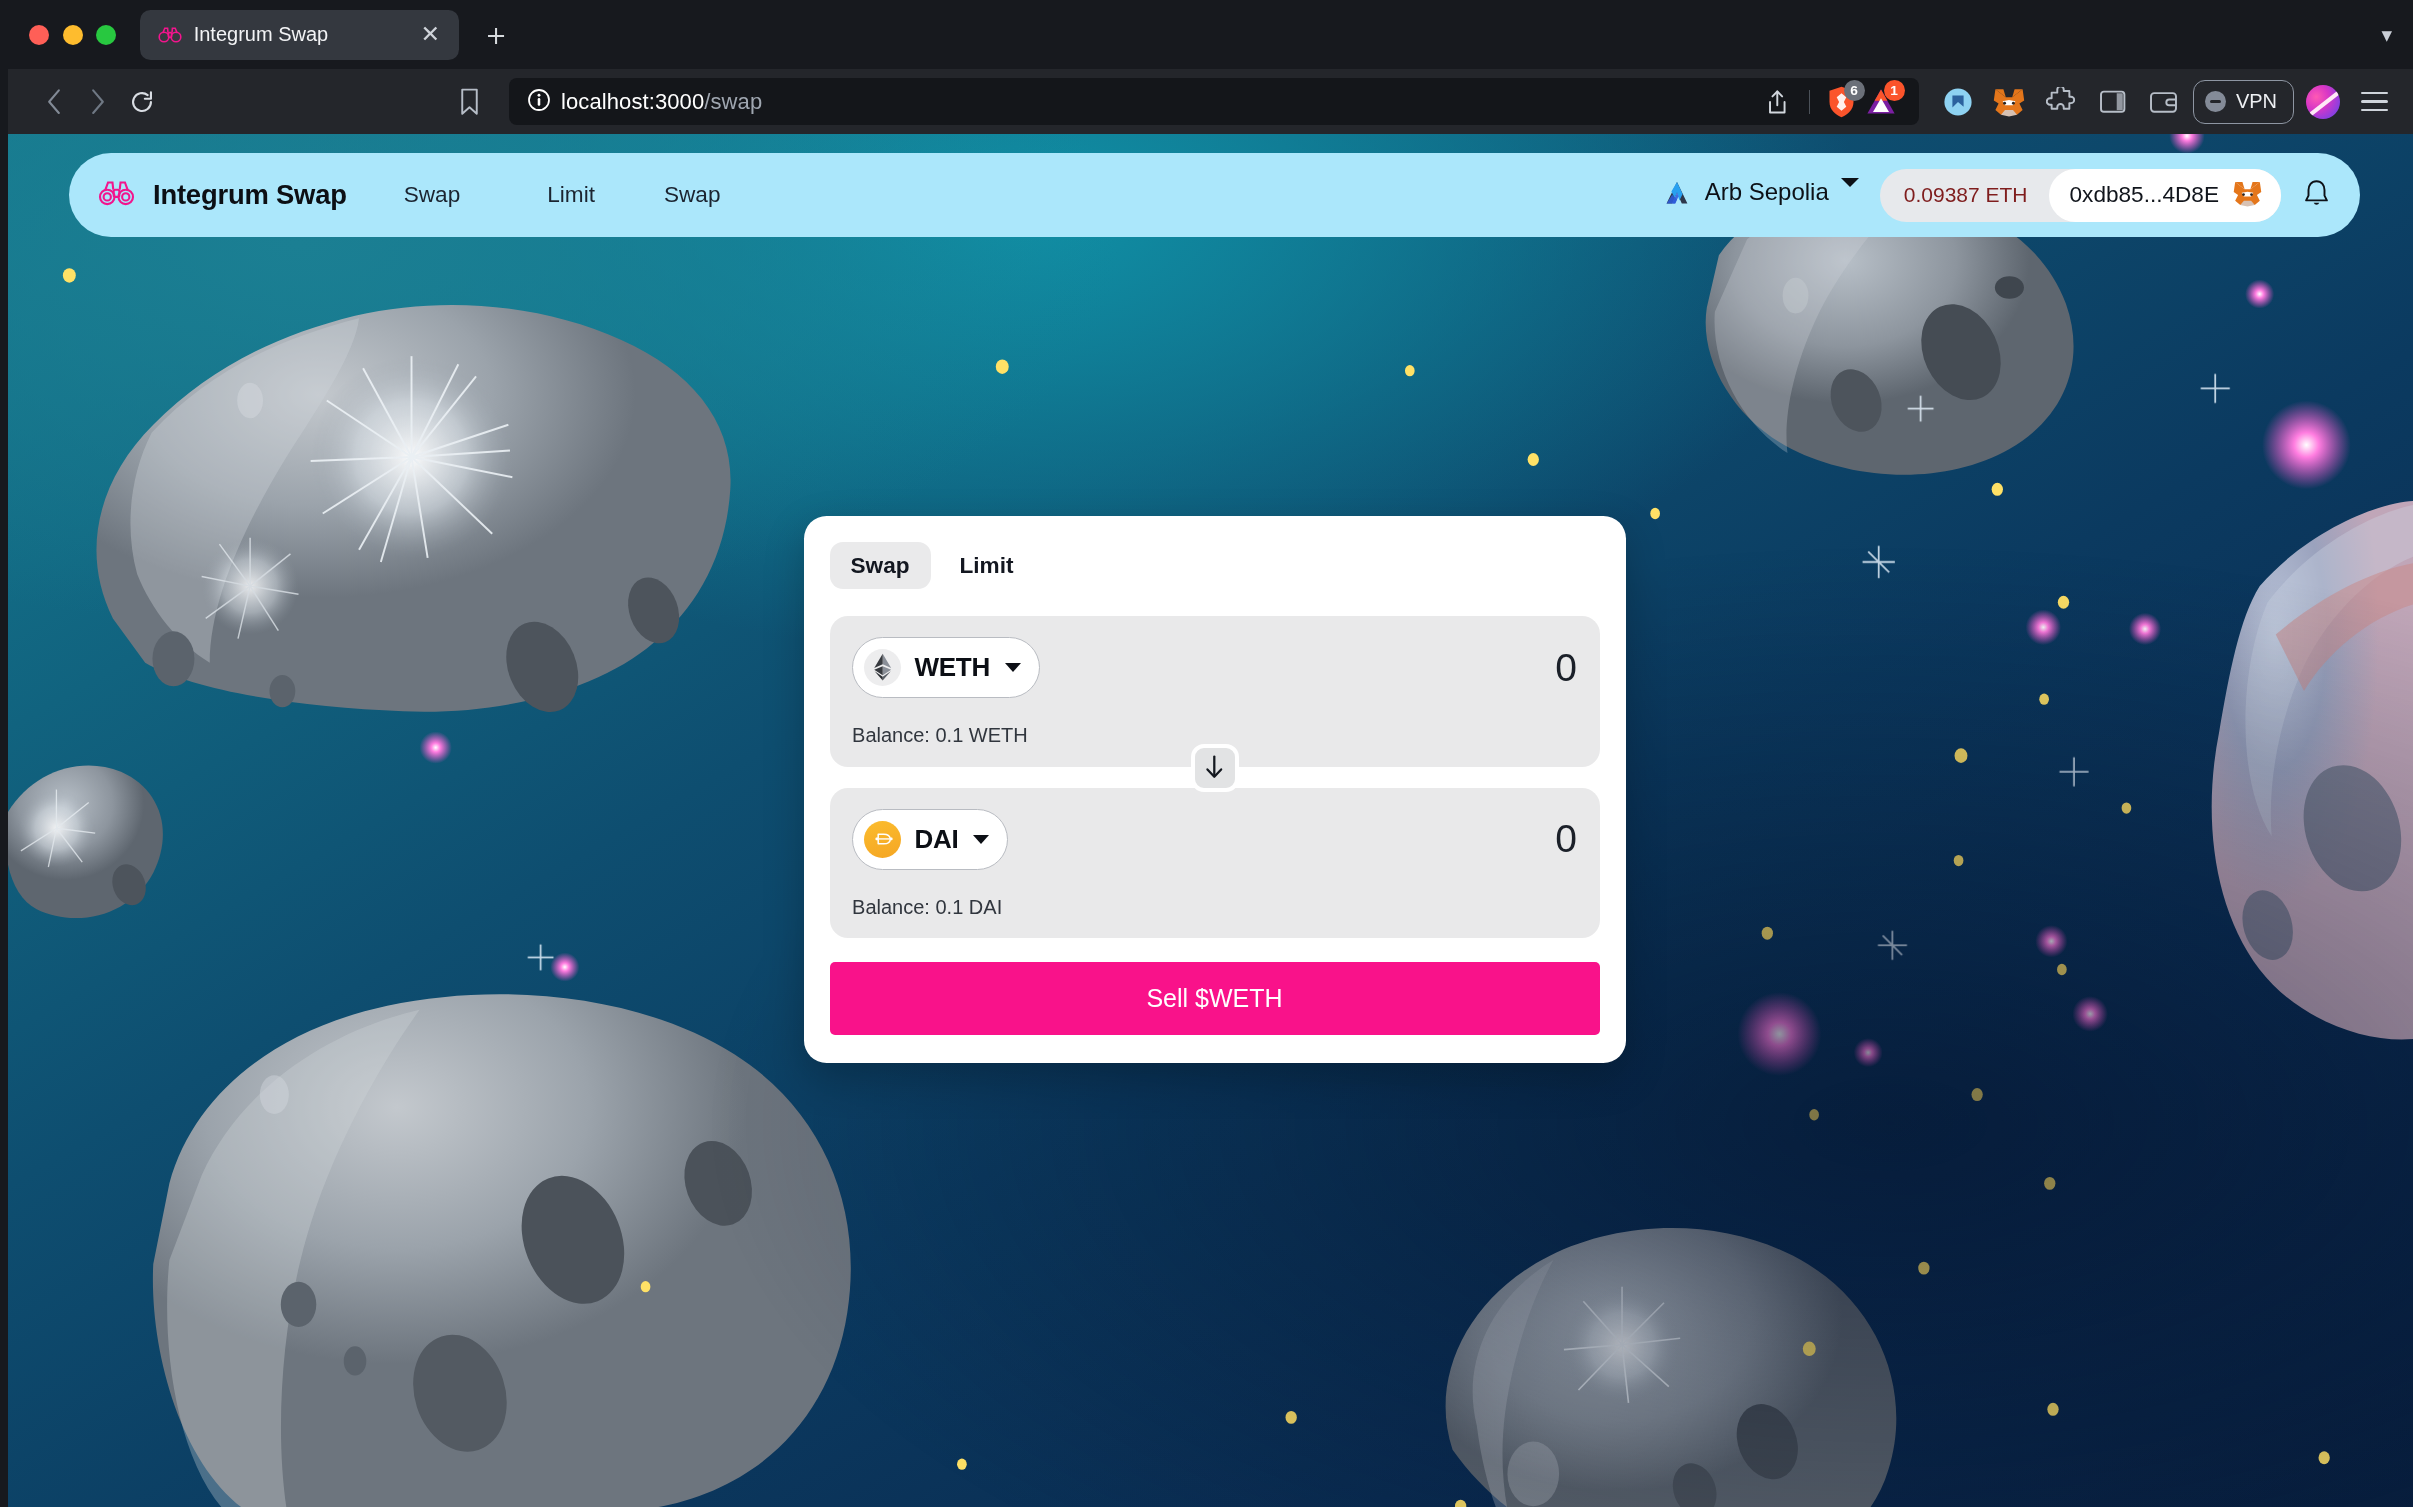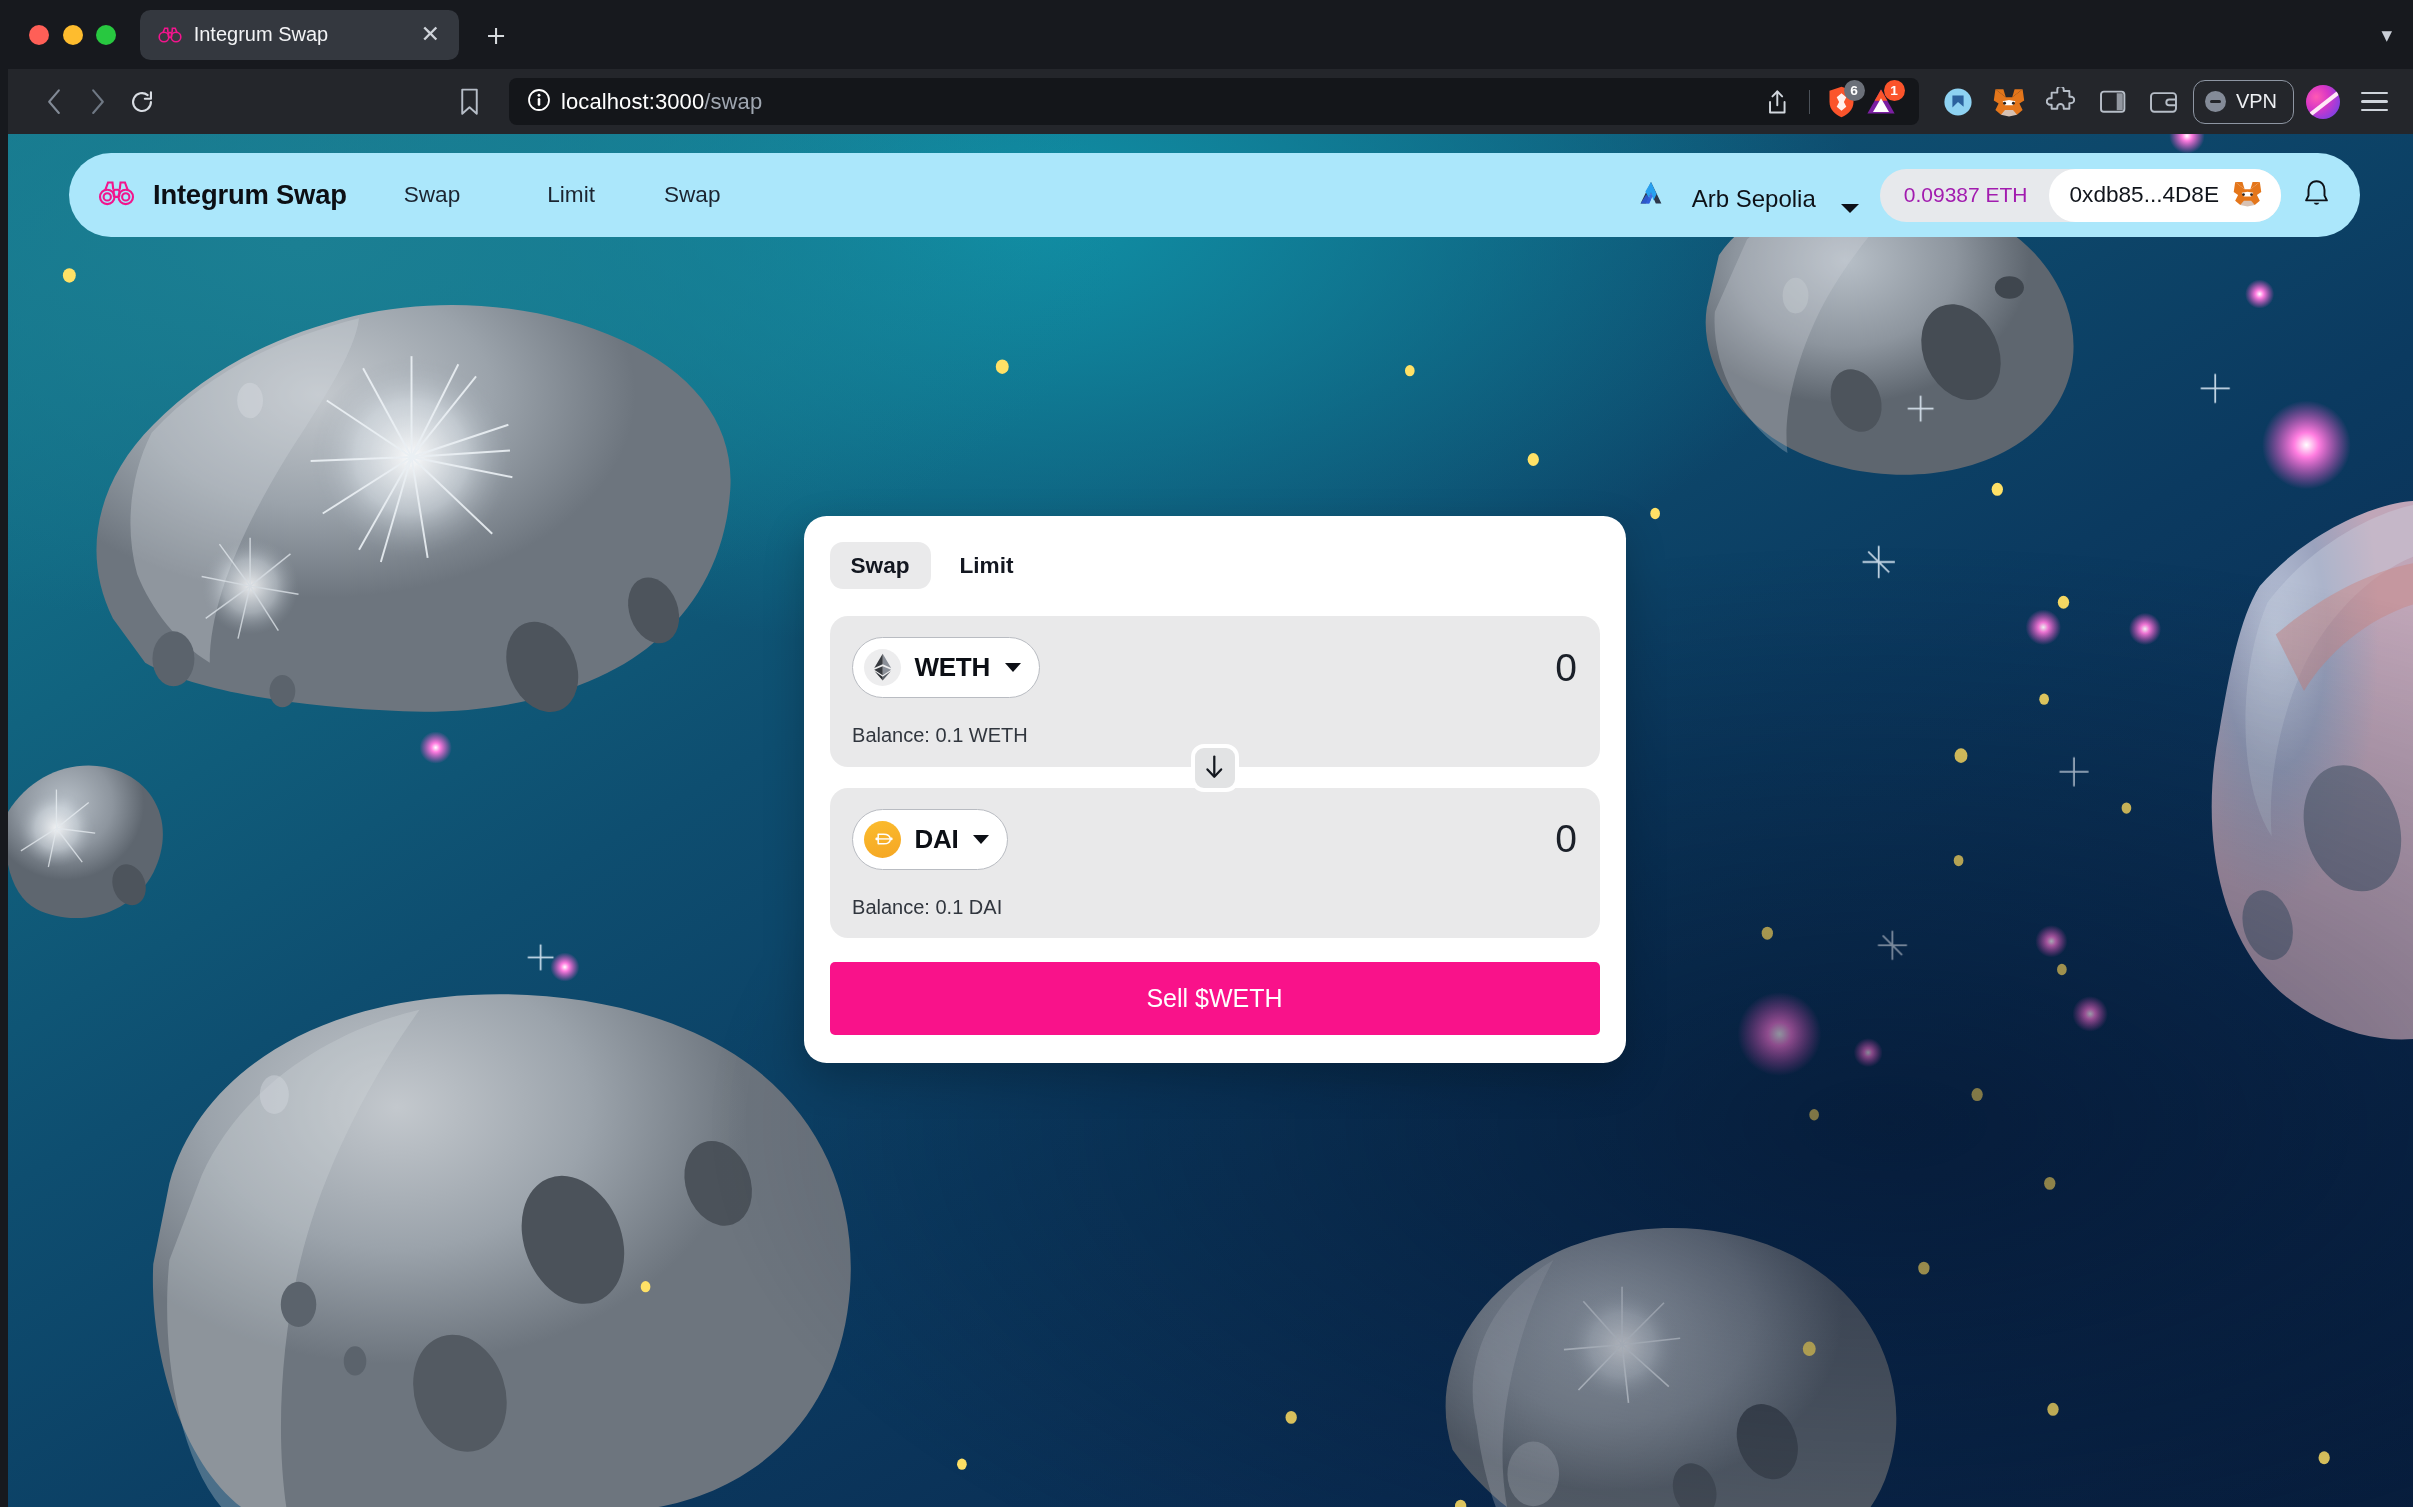--- a/index.html
+++ b/index.html
@@ -112,30 +112,30 @@
   }
   .brand { display: flex; align-items: center; gap: 18px; }
   .brand-title { font-size: 27.4px; font-weight: bold; color: #0c0f14; letter-spacing: -0.2px; }
   .nav { display: flex; align-items: center; margin-left: 57px; }
   .nav a { font-size: 22.6px; color: #1b2430; text-decoration: none; padding: 8px 0; }
   .nav .sp1 { width: 87px; }
   .nav .sp2 { width: 69px; }
 
   .hdr-right { margin-left: auto; display: flex; align-items: center; gap: 0; }
   .chain {
-    display: flex; align-items: flex-end; gap: 25px; padding: 0 21px 0 8px; cursor: pointer;
+    display: flex; align-items: flex-start; gap: 12px; padding: 0 21px 0 8px; cursor: pointer;
   }
   .chain-name { font-size: 24px; color: #0d1117; }
   .caret-dn { width: 0; height: 0; border-left: 9px solid transparent; border-right: 9px solid transparent; border-top: 9.7px solid #0d1117; }
 
   .wallet-pill {
     height: 53px; background: #E7E9EC; border-radius: 27px;
     display: flex; align-items: center; padding-left: 24px; gap: 0;
   }
-  .eth-bal { font-size: 21px; color: #a21caf; padding-right: 21px; }
+  .eth-bal { font-size: 21px; color: #7f1d1d; padding-right: 21px; }
   .addr-pill {
     height: 53px; background: #ffffff; border-radius: 27px;
     display: flex; align-items: center; gap: 13px; padding: 0 18px 0 21px; cursor: pointer;
   }
   .addr-text { font-size: 22.6px; color: #11151c; }
   .bell-btn { width: 58px; height: 58px; display: flex; align-items: center; justify-content: center; cursor: pointer; margin-left: 6.5px;}
 
   
   .swap-card {
     position: absolute; left: 50%; transform: translateX(-50%); top: 382px;

